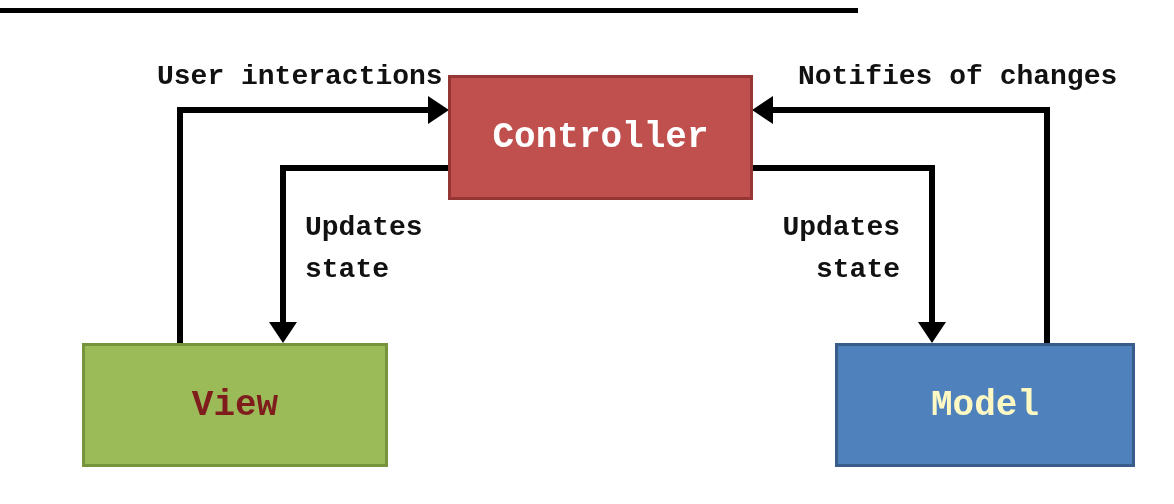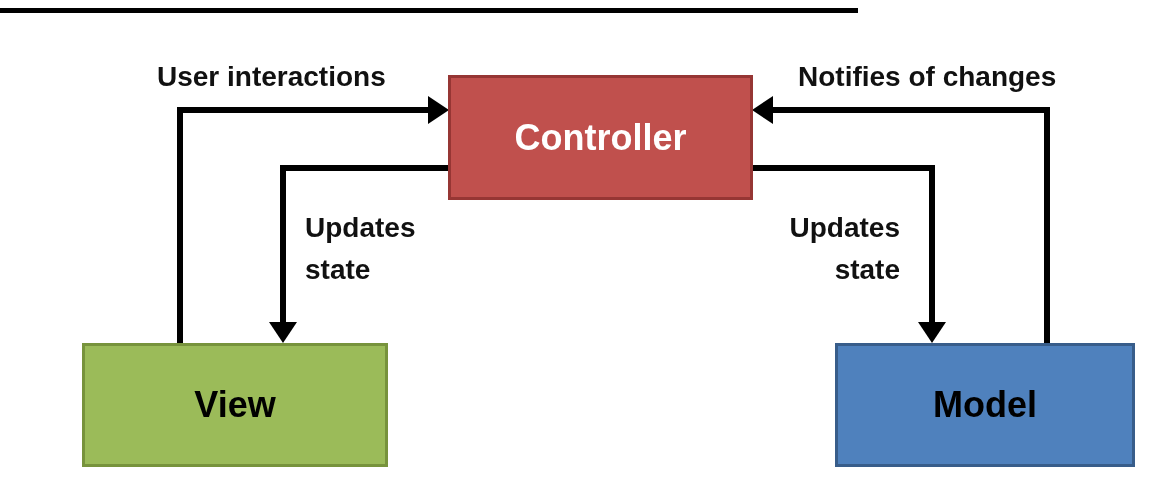--- a/index.html
+++ b/index.html
@@ -1,19 +1,19 @@
 <!DOCTYPE html>
 <html><head>
 <meta charset="utf-8">
 <style>
   * { margin: 0; padding: 0; box-sizing: border-box; }
   html, body { width: 1174px; height: 504px; background: #ffffff; overflow: hidden; }
   body { font-family: "Liberation Sans", "DejaVu Sans", sans-serif; }
 
-  .canvas { position: relative; width: 1174px; height: 380px; background: #ffffff; }
+  .canvas { position: relative; width: 1174px; height: 380px; background: #ffffff; font-family: Liberation Mono, monospace; }
 
   
   .topline { position: absolute; left: 0; top: 8px; width: 858px; height: 5px; background: #000; }
 
   
   .node {
     position: absolute;
     display: flex; align-items: center; justify-content: center;
     font-weight: bold; font-size: 36px; color: #fff;
     border: 3px solid transparent;
@@ -87,21 +87,21 @@
 
   <div class="edge-label lbl-updr">
     <div>Updates</div>
     <div>state</div>
   </div>
 
   <div class="node node-controller" style="background-color: rgb(192, 80, 77); border-color: rgb(150, 54, 52); color: rgb(255, 255, 255);">
     <span>Controller</span>
   </div>
 
-  <div class="node node-view" style="background-color: rgb(155, 187, 89); border-color: rgb(119, 147, 60); color: #000000;">
+  <div class="node node-view" style="background-color: rgb(155, 187, 89); border-color: rgb(119, 147, 60); color: #7f1d1d;">
     <span>View</span>
   </div>
 
-  <div class="node node-model" style="background-color: rgb(79, 129, 189); border-color: rgb(56, 93, 138); color: #000000;">
+  <div class="node node-model" style="background-color: rgb(79, 129, 189); border-color: rgb(56, 93, 138); color: #fef9c3;">
     <span>Model</span>
   </div>
 
 </div>
 
 </body></html>

